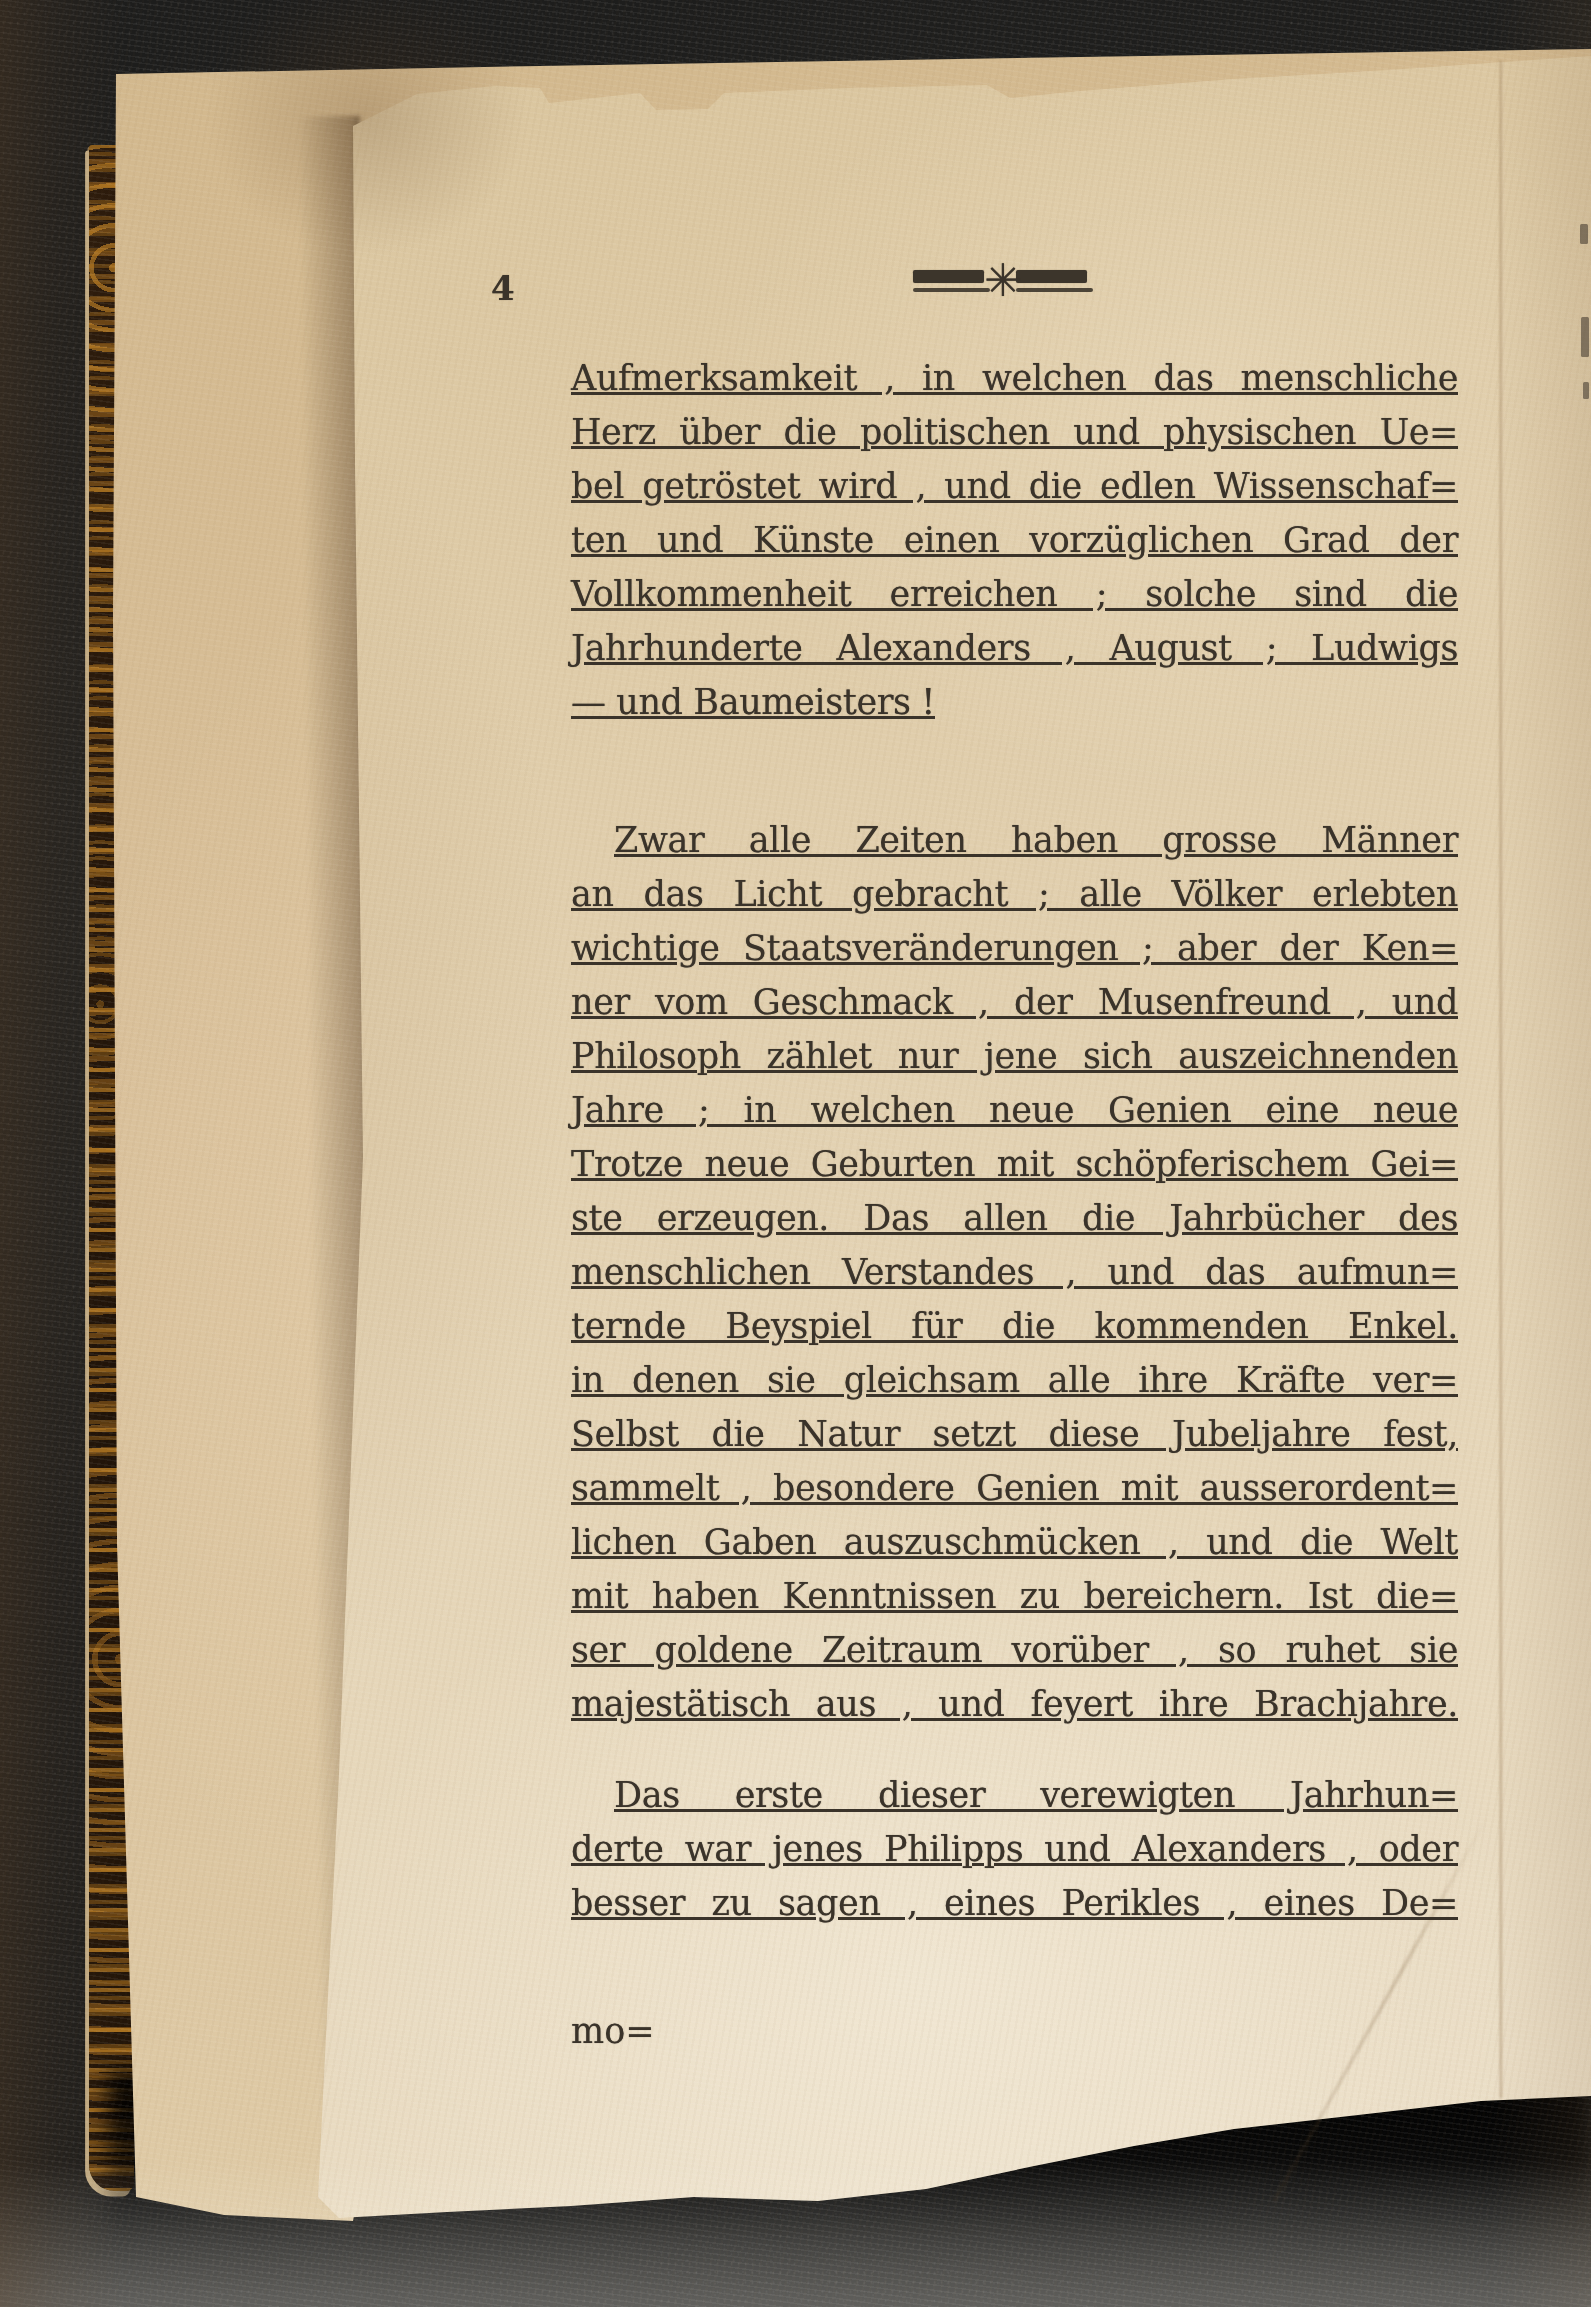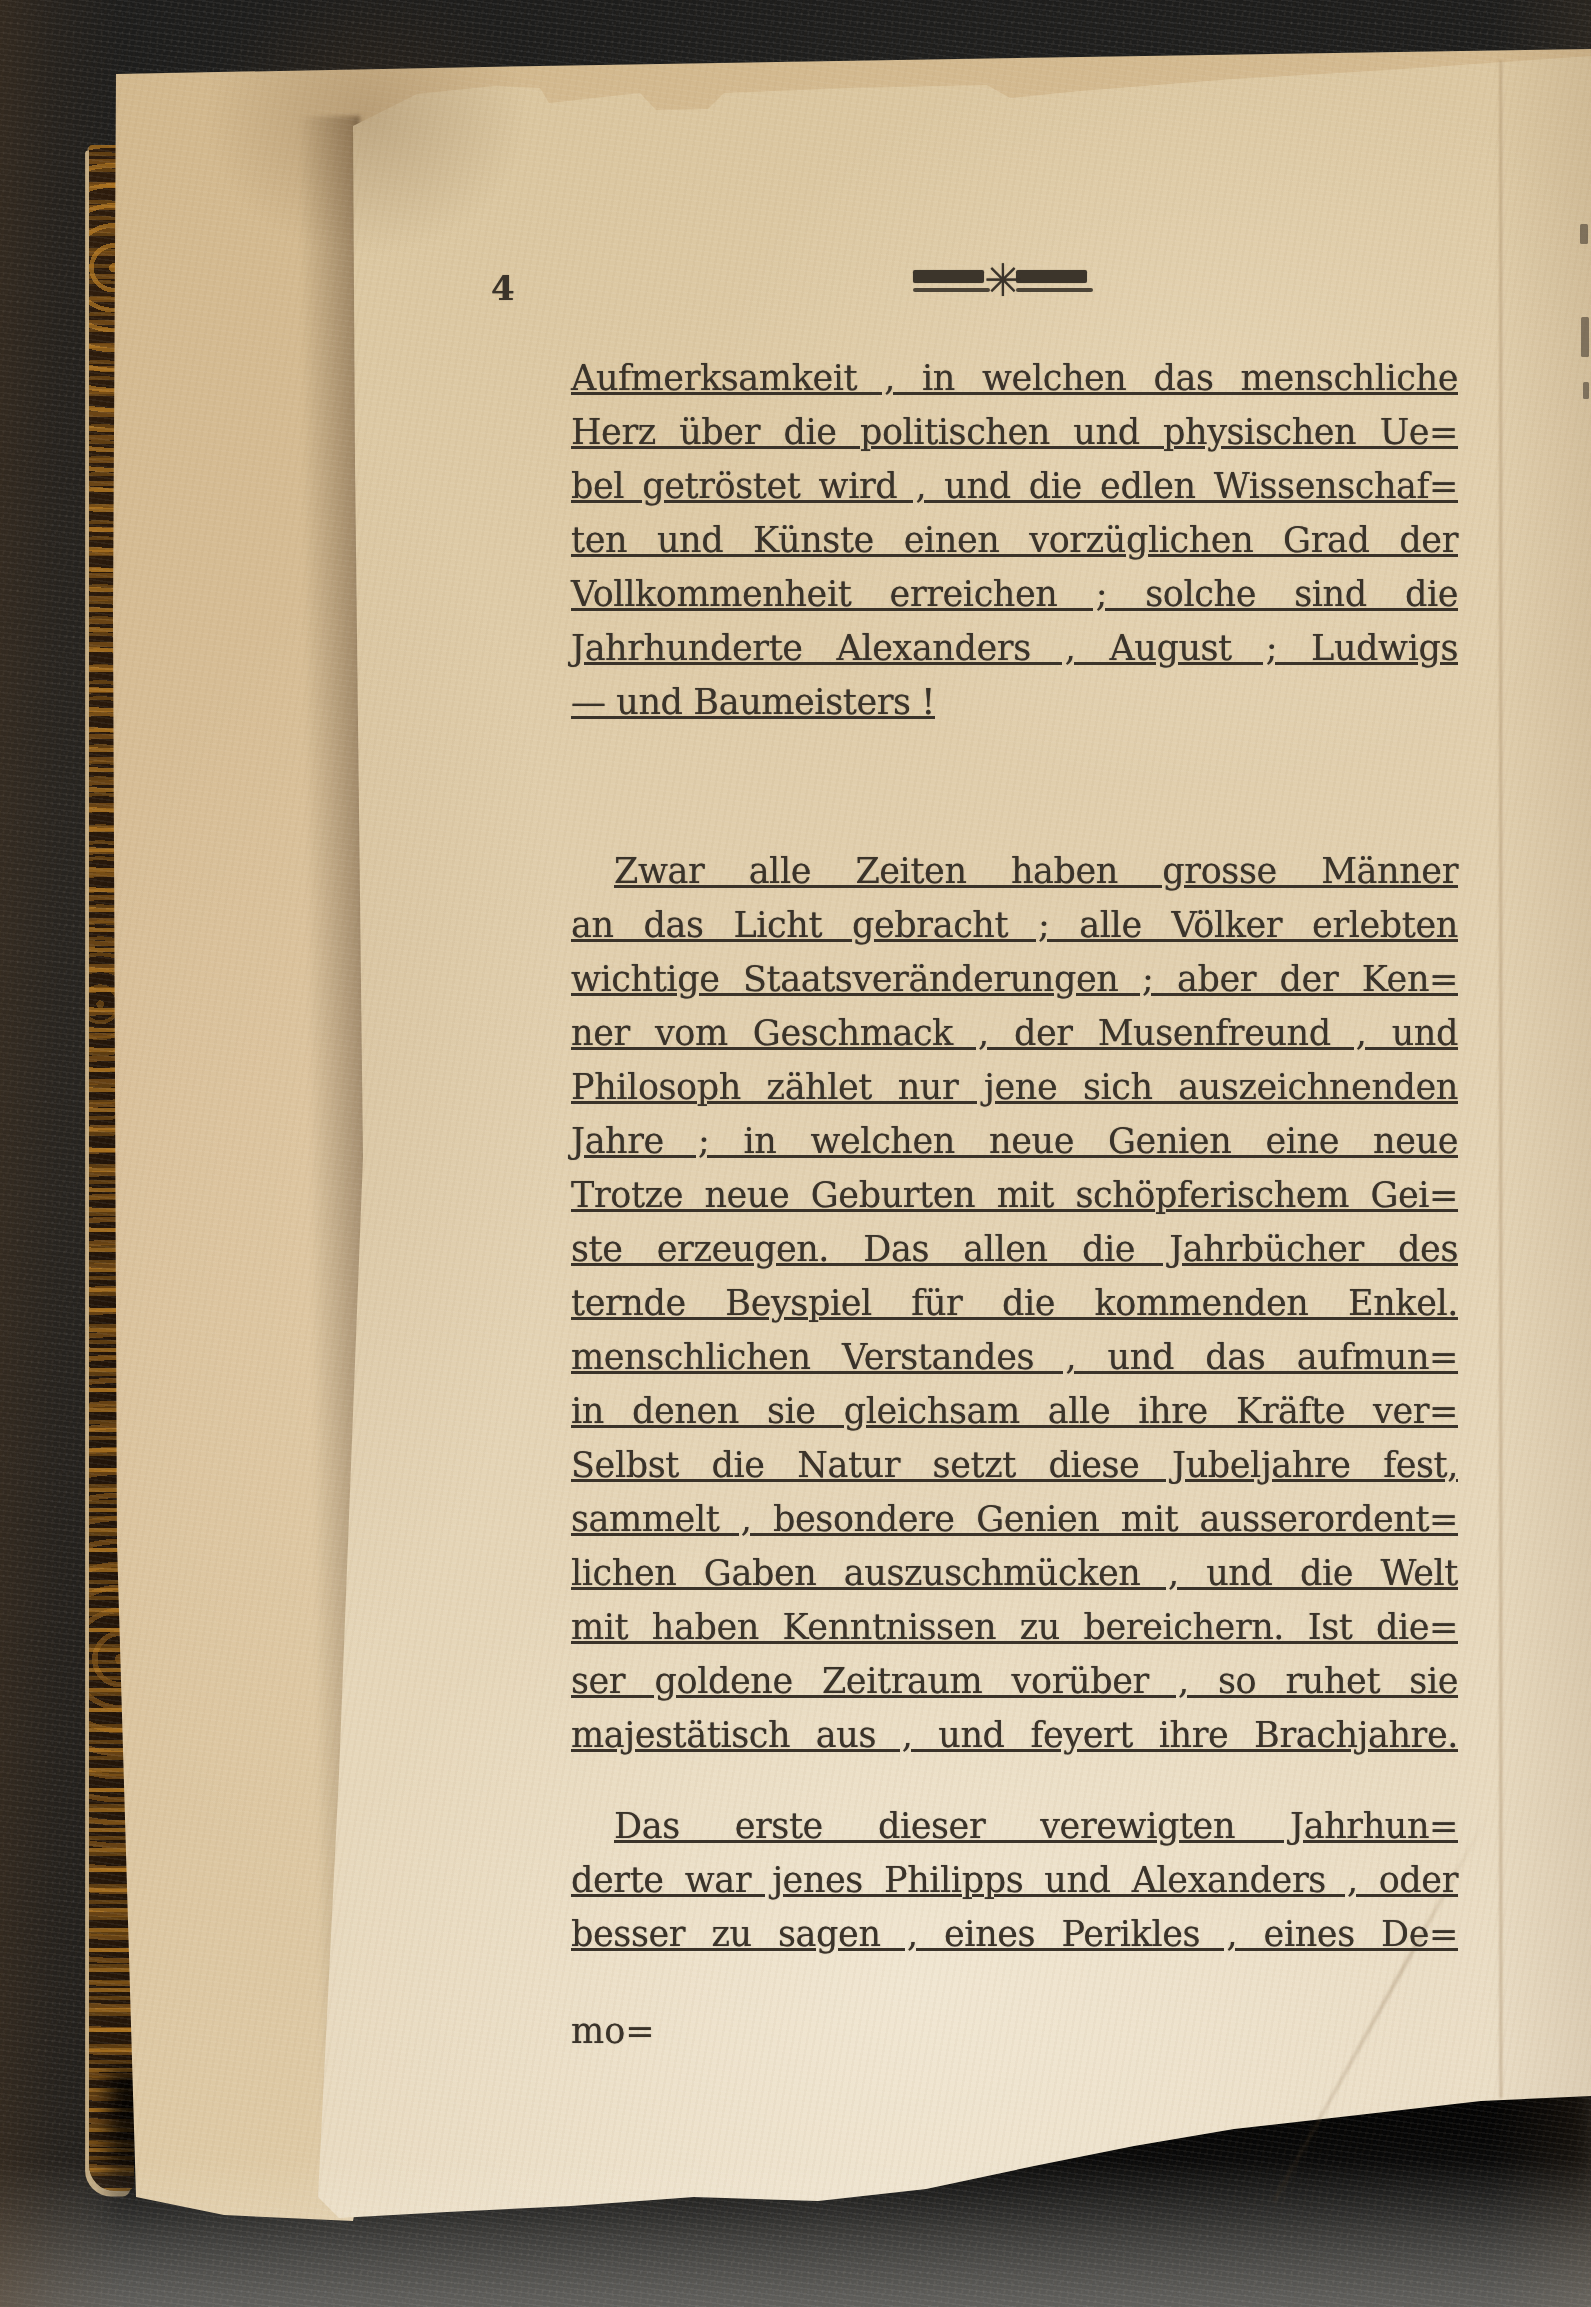--- a/index.html
+++ b/index.html
@@ -106,21 +106,21 @@
     font-family:"DejaVu Sans","Liberation Sans",sans-serif;
     font-size:45px;line-height:45px;margin:0 -6.2px;z-index:1;
     text-shadow:0 0 0.8px rgba(58,51,42,.8);
   }
   .text-block{
     position:absolute;left:571px;top:351px;width:887px;
     font-size:35px;letter-spacing:-0.4px;
     text-shadow:0 0 0.9px rgba(58,51,42,.72);
     text-decoration:underline;
   }
-  .paragraph + .paragraph{margin-top:115px;}
+  .paragraph + .paragraph{margin-top:84px;}
   .paragraph:nth-child(3){margin-top:37px;}
   .line{height:54px;line-height:54px;white-space:nowrap;}
   .line.just{text-align:justify;text-align-last:justify;white-space:normal;}
   .line.indent{padding-left:43px;}
   .line.indent.just{padding-left:0;text-indent:43px;}
   .catchword-row{
     position:absolute;left:571px;top:2004px;width:640px;
     font-size:35px;text-align:left;height:54px;line-height:54px;
     text-shadow:0 0 0.9px rgba(58,51,42,.72);
   }
@@ -172,22 +172,22 @@
         </div>
         <div class="paragraph">
           <div class="line just indent">Zwar alle Zeiten haben grosse Männer</div>
           <div class="line just">an das Licht gebracht ; alle Völker erlebten</div>
           <div class="line just">wichtige Staatsveränderungen ; aber der Ken=</div>
           <div class="line just">ner vom Geschmack , der Musenfreund , und</div>
           <div class="line just">Philosoph zählet nur jene sich auszeichnenden</div>
           <div class="line just">Jahre ; in welchen neue Genien eine neue</div>
           <div class="line just">Trotze neue Geburten mit schöpferischem Gei=</div>
           <div class="line just">ste erzeugen.  Das allen die Jahrbücher des</div>
+          <div class="line just">menschlichen Verstandes , und das aufmun=</div>
           <div class="line just">ternde Beyspiel für die kommenden Enkel.</div>
-          <div class="line just">menschlichen Verstandes , und das aufmun=</div>
           <div class="line just">in denen sie gleichsam alle ihre Kräfte ver=</div>
           <div class="line just">Selbst die Natur setzt diese Jubeljahre fest,</div>
           <div class="line just">sammelt , besondere Genien mit ausserordent=</div>
           <div class="line just">lichen Gaben auszuschmücken , und die Welt</div>
           <div class="line just">mit haben Kenntnissen zu bereichern.  Ist die=</div>
           <div class="line just">ser goldene Zeitraum vorüber , so ruhet sie</div>
           <div class="line just">majestätisch aus , und feyert ihre Brachjahre.</div>
         </div>
         <div class="paragraph">
           <div class="line just indent">Das erste dieser verewigten Jahrhun=</div>

